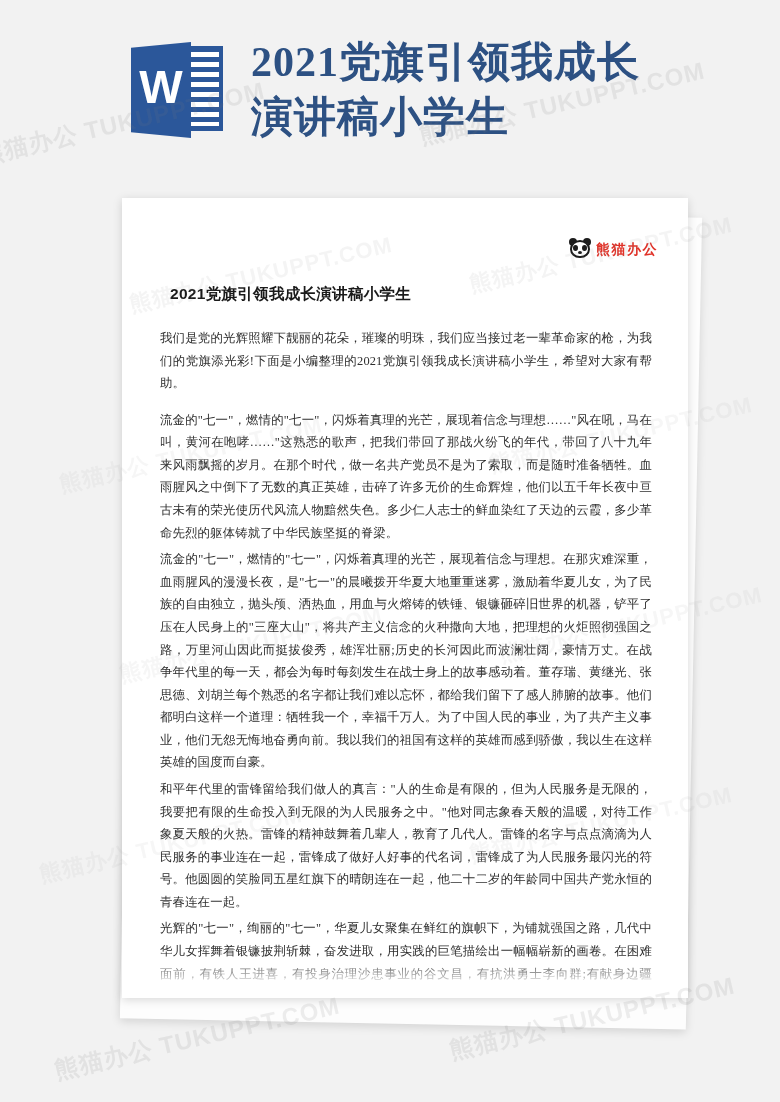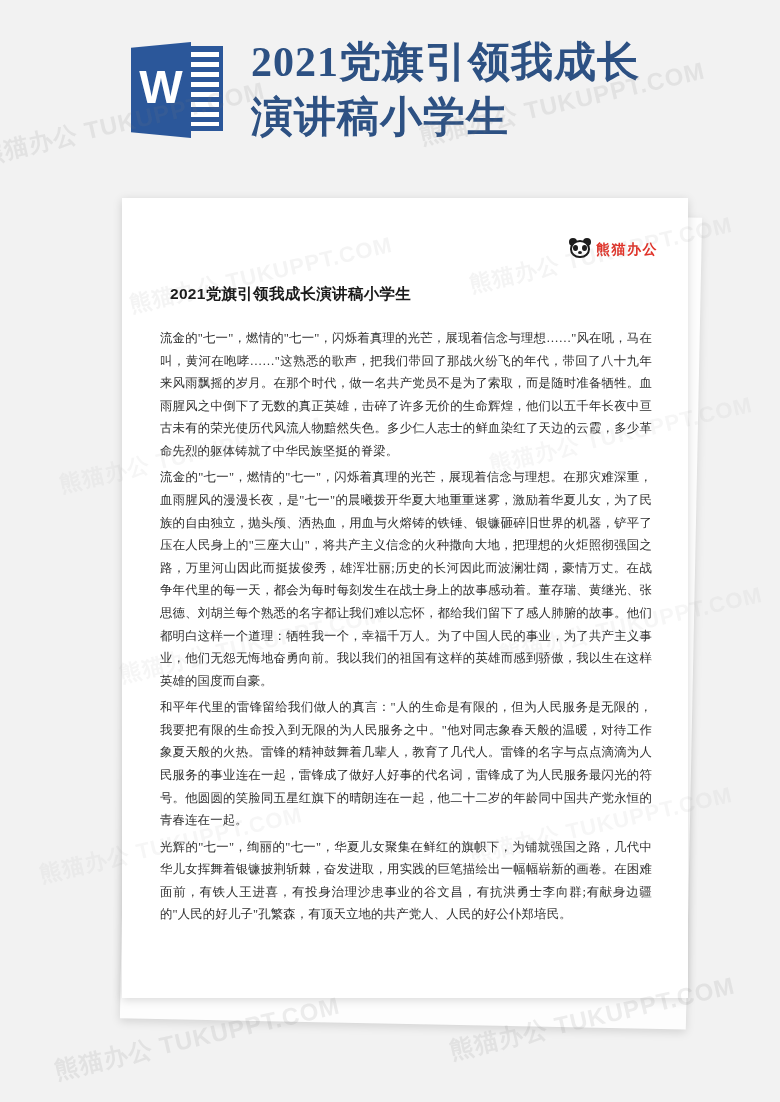--- a/index.html
+++ b/index.html
@@ -259,20 +259,21 @@
           <div class="p-head"></div>
           <div class="p-eye l"></div>
           <div class="p-eye r"></div>
           <div class="p-nose"></div>
         </div>
         <div class="brand-text">熊猫办公</div>
       </div>
 
       <div class="doc-title">2021党旗引领我成长演讲稿小学生</div>
 
+      <p class="doc-p lead">我们是党的光辉照耀下靓丽的花朵，璀璨的明珠，我们应当接过老一辈革命家的枪，为我们的党旗添光彩!下面是小编整理的2021党旗引领我成长演讲稿小学生，希望对大家有帮助。</p>
       <p class="doc-p">流金的"七一"，燃情的"七一"，闪烁着真理的光芒，展现着信念与理想……"风在吼，马在叫，黄河在咆哮……"这熟悉的歌声，把我们带回了那战火纷飞的年代，带回了八十九年来风雨飘摇的岁月。在那个时代，做一名共产党员不是为了索取，而是随时准备牺牲。血雨腥风之中倒下了无数的真正英雄，击碎了许多无价的生命辉煌，他们以五千年长夜中亘古未有的荣光使历代风流人物黯然失色。多少仁人志士的鲜血染红了天边的云霞，多少革命先烈的躯体铸就了中华民族坚挺的脊梁。</p>
       <p class="doc-p">流金的"七一"，燃情的"七一"，闪烁着真理的光芒，展现着信念与理想。在那灾难深重，血雨腥风的漫漫长夜，是"七一"的晨曦拨开华夏大地重重迷雾，激励着华夏儿女，为了民族的自由独立，抛头颅、洒热血，用血与火熔铸的铁锤、银镰砸碎旧世界的机器，铲平了压在人民身上的"三座大山"，将共产主义信念的火种撒向大地，把理想的火炬照彻强国之路，万里河山因此而挺拔俊秀，雄浑壮丽;历史的长河因此而波澜壮阔，豪情万丈。在战争年代里的每一天，都会为每时每刻发生在战士身上的故事感动着。董存瑞、黄继光、张思德、刘胡兰每个熟悉的名字都让我们难以忘怀，都给我们留下了感人肺腑的故事。他们都明白这样一个道理：牺牲我一个，幸福千万人。为了中国人民的事业，为了共产主义事业，他们无怨无悔地奋勇向前。我以我们的祖国有这样的英雄而感到骄傲，我以生在这样英雄的国度而自豪。</p>
       <p class="doc-p">和平年代里的雷锋留给我们做人的真言："人的生命是有限的，但为人民服务是无限的，我要把有限的生命投入到无限的为人民服务之中。"他对同志象春天般的温暖，对待工作象夏天般的火热。雷锋的精神鼓舞着几辈人，教育了几代人。雷锋的名字与点点滴滴为人民服务的事业连在一起，雷锋成了做好人好事的代名词，雷锋成了为人民服务最闪光的符号。他圆圆的笑脸同五星红旗下的晴朗连在一起，他二十二岁的年龄同中国共产党永恒的青春连在一起。</p>
       <p class="doc-p">光辉的"七一"，绚丽的"七一"，华夏儿女聚集在鲜红的旗帜下，为铺就强国之路，几代中华儿女挥舞着银镰披荆斩棘，奋发进取，用实践的巨笔描绘出一幅幅崭新的画卷。在困难面前，有铁人王进喜，有投身治理沙患事业的谷文昌，有抗洪勇士李向群;有献身边疆的"人民的好儿子"孔繁森，有顶天立地的共产党人、人民的好公仆郑培民。</p>
 
       <div class="page-fade"></div>
     </div>
   </div>
 </div>
 

